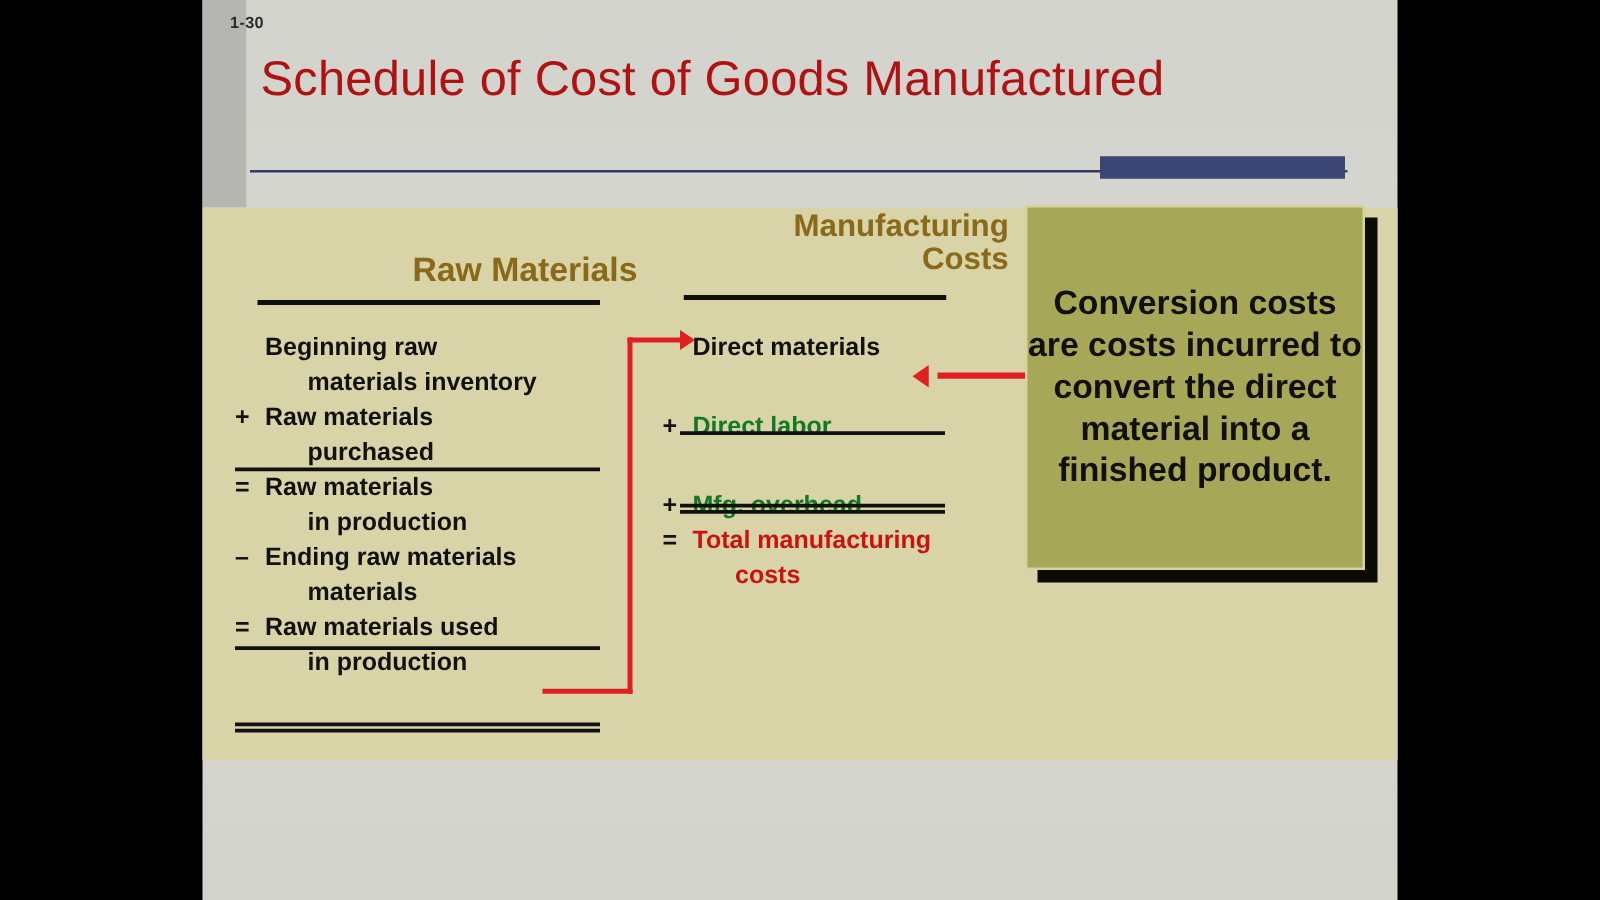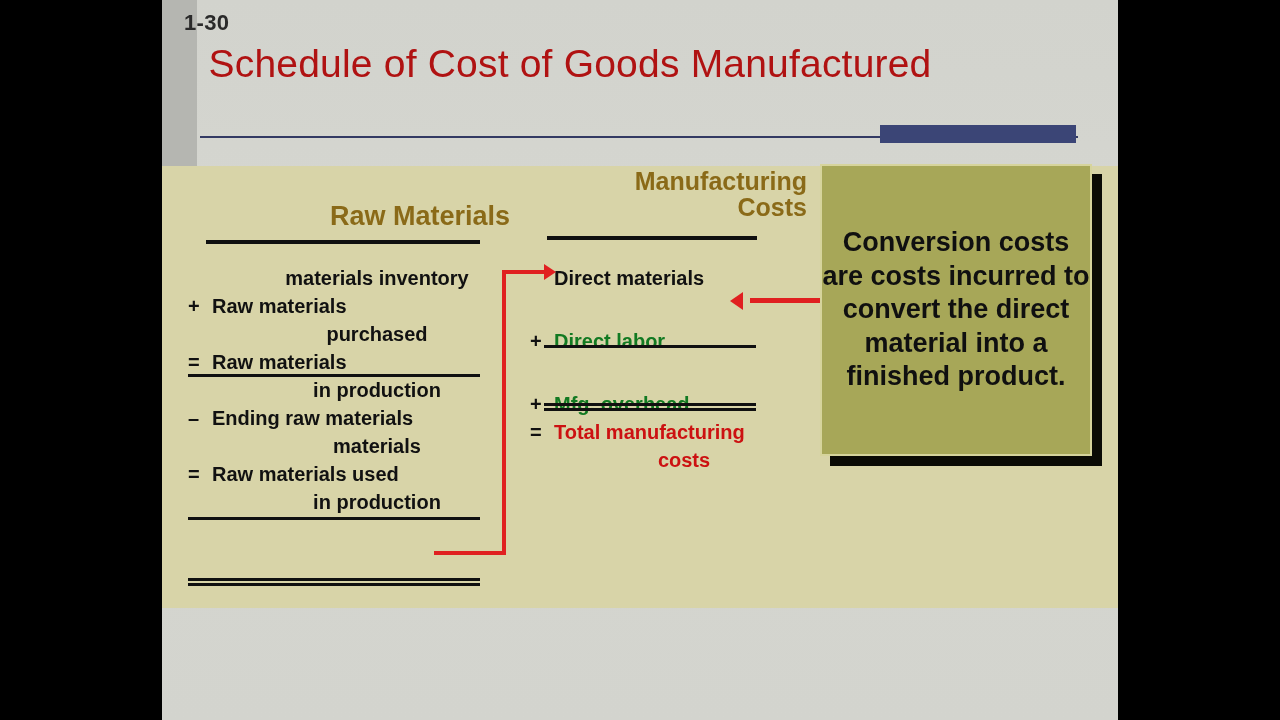--- a/index.html
+++ b/index.html
@@ -15,21 +15,21 @@
     background:linear-gradient(180deg,#d2d3cd 0%,#d6d7d1 40%,#d3d4ce 100%);
   }
   .left-strip{
     position:absolute;left:0;top:0;width:35px;height:166px;
     background:#b5b6b1;
   }
 
   
   .slide-number{
     position:absolute;left:22px;top:10px;
-    font-size:22px;font-weight:bold;color:#2a2a2a;letter-spacing:.3px;
+    font-size:13px;font-weight:bold;color:#2a2a2a;letter-spacing:.3px;
   }
   .slide-title{
     position:absolute;left:0;top:42px;width:816px;
     text-align:center;font-size:39px;color:#b01212;
     letter-spacing:.2px;white-space:nowrap;
   }
   .rule-line{
     position:absolute;left:38px;top:136px;width:878px;height:2px;
     background:#333a63;
   }
@@ -61,21 +61,21 @@
   .stmt.mc{left:368px;top:264px;width:250px;}
   .row{position:relative;display:block;min-height:28px;}
   .op{
     position:absolute;left:0;top:0;width:20px;text-align:left;
     font-size:20px;font-weight:bold;color:#111;line-height:28px;
   }
   .txt{
     display:block;margin-left:24px;font-size:20px;font-weight:bold;
     color:#111;line-height:28px;white-space:nowrap;
   }
-  .txt.ind{margin-left:58px;text-align:center;}
+  .txt.ind{margin-left:58px;}
   .txt.green{color:#127a22;margin-top:35px;}
   .txt.red{color:#cc1111;}
   .sep{position:absolute;height:3px;background:#101010;}
   .dbl{position:absolute;height:3px;background:#101010;}
   .dbl::after{content:"";position:absolute;left:0;top:5px;width:100%;height:3px;background:#101010;}
 
   
   .s-rm1{left:26px;top:374px;width:292px;}
   .s-rm2{left:26px;top:517px;width:292px;}
   .s-rm3{left:26px;top:578px;width:292px;}
@@ -126,20 +126,24 @@
     <div class="rule-block"></div>
 
     <div class="panel"></div>
 
     <div class="col-head rm">Raw Materials</div>
     <div class="head-rule rm"></div>
 
     <div class="stmt rm">
       <div class="row">
         <span class="op"></span>
+        <span class="txt">Beginning raw</span>
+      </div>
+      <div class="row">
+        <span class="op"></span>
         <span class="txt ind">materials inventory</span>
       </div>
       <div class="row">
         <span class="op">+</span>
         <span class="txt">Raw materials</span>
       </div>
       <div class="row">
         <span class="op"></span>
         <span class="txt ind">purchased</span>
       </div>

